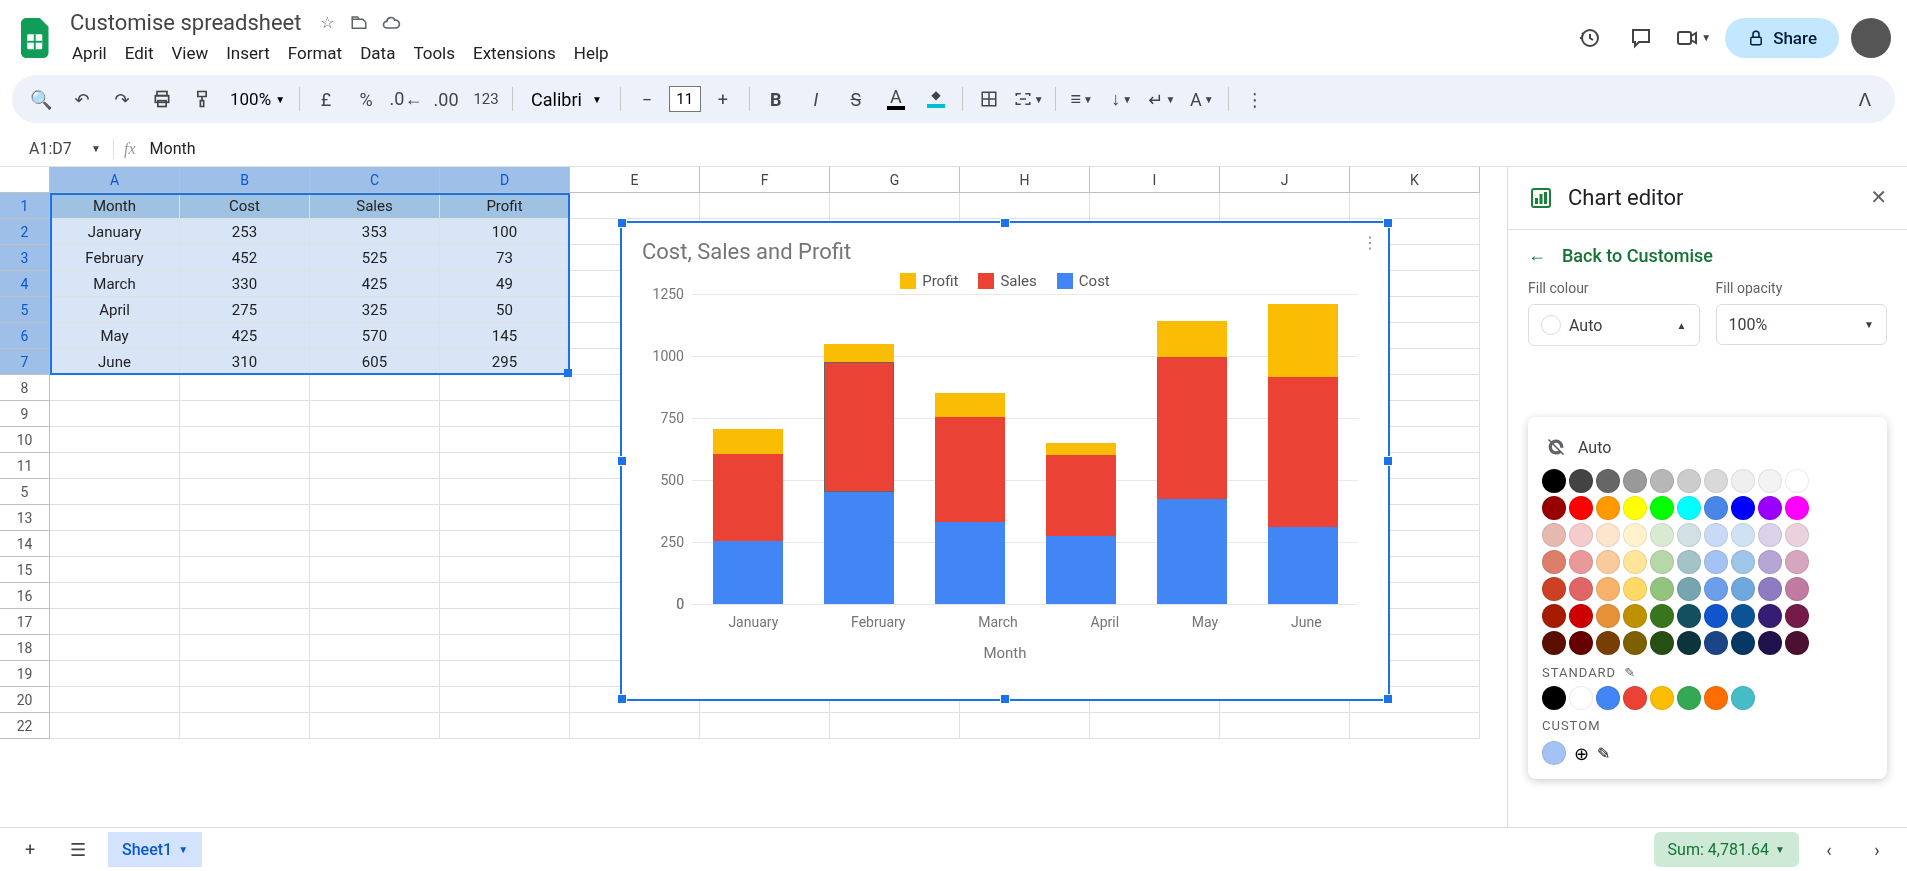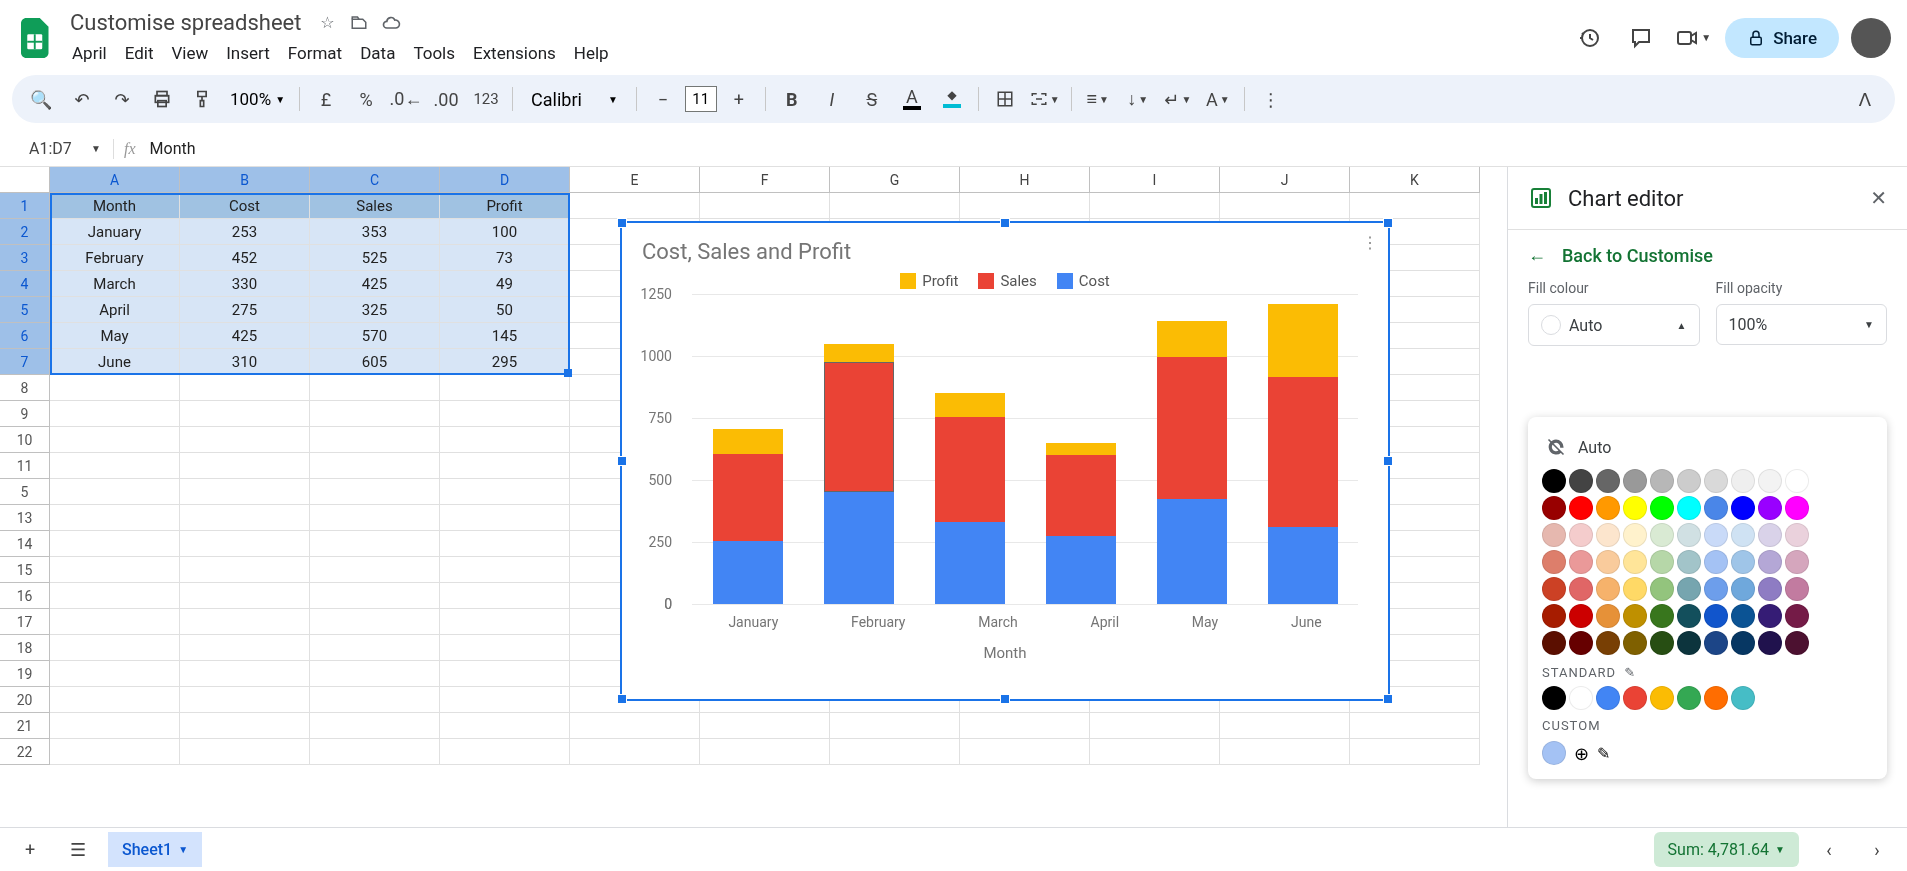--- a/index.html
+++ b/index.html
@@ -14,21 +14,21 @@
 .menubar { display: flex; gap: 2px; }
 .menu-item { padding: 4px 8px; font-size: 17px; color: #202124; cursor: pointer; border-radius: 4px; }
 .header-right { display: flex; align-items: center; gap: 12px; }
 .hr-icon { width: 40px; height: 40px; display: flex; align-items: center; justify-content: center; color: #444; cursor: pointer; border-radius: 50%; }
 .share-btn { display: flex; align-items: center; gap: 8px; background: #c2e7ff; padding: 10px 22px; border-radius: 40px; font-size: 17px; font-weight: 500; color: #001d35; cursor: pointer; }
 .avatar { width: 40px; height: 40px; border-radius: 50%; background: #555; }
 .toolbar { margin: 8px 12px; background: #edf2fa; border-radius: 24px; padding: 4px 12px; display: flex; align-items: center; gap: 4px; height: 48px; }
 .tb-btn { width: 36px; height: 36px; display: flex; align-items: center; justify-content: center; color: #444; cursor: pointer; border-radius: 4px; font-size: 18px; }
 .tb-sep { width: 1px; height: 24px; background: #c7c7c7; margin: 0 4px; }
 .zoom-val { font-size: 17px; padding: 0 6px; display: flex; align-items: center; gap: 4px; }
-.font-name { font-size: 18px; padding: 0 10px; display: flex; align-items: center; gap: 26px; min-width: 80px; }
+.font-name { font-size: 18px; padding: 0 10px; display: flex; align-items: center; gap: 10px; min-width: 80px; }
 .font-size-input { width: 32px; height: 26px; border: 1px solid #747775; text-align: center; font-size: 15px; background: #fff; }
 .collapse-btn { margin-left: auto; }
 .namebox-row { display: flex; align-items: center; border-bottom: 1px solid #e0e0e0; padding: 4px 17px; }
 .namebox { width: 96px; padding: 4px 12px; font-size: 16px; color: #444; display: flex; align-items: center; justify-content: space-between; }
 .fx-label { padding: 0 10px; color: #999; font-style: italic; font-family: serif; }
 .formula-bar { font-size: 16px; padding: 4px; color: #222; }
 .main { flex: 1; display: flex; overflow: hidden; }
 .sheet-area { flex: 1; position: relative; overflow: hidden; display: flex; flex-direction: column; }
 .grid-container { flex: 1; position: relative; overflow: hidden; }
 .col-headers { display: flex; position: sticky; top: 0; }
@@ -48,31 +48,31 @@
 .ch-tl{top:-5px;left:-5px;}.ch-tm{top:-5px;left:50%;margin-left:-5px;}.ch-tr{top:-5px;right:-5px;}
 .ch-ml{top:50%;left:-5px;margin-top:-5px;}.ch-mr{top:50%;right:-5px;margin-top:-5px;}
 .ch-bl{bottom:-5px;left:-5px;}.ch-bm{bottom:-5px;left:50%;margin-left:-5px;}.ch-br{bottom:-5px;right:-5px;}
 .chart-title { font-size: 22px; color: #757575; padding: 16px 20px 8px; }
 .chart-menu{position:absolute;top:10px;right:10px;color:#888;cursor:pointer;}
 .legend { display: flex; justify-content: center; gap: 20px; font-size: 15px; color: #555; padding-bottom: 4px; }
 .leg-item { display: flex; align-items: center; gap: 6px; }
 .leg-sw { width: 16px; height: 16px; }
 .plot { position: relative; height: 310px; margin: 0 30px 0 70px; }
 .yaxis { position: absolute; left: -50px; top: 0; height: 100%; width: 48px; }
-.ytick { position: absolute; right: 18px; font-size: 14px; color: #757575; transform: translateY(-50%); }
+.ytick { position: absolute; right: 6px; font-size: 14px; color: #757575; transform: translateY(-50%); }
 .gridline{position:absolute;left:0;right:0;border-top:1px solid #e8e8e8;}
 .bars-area { position: absolute; left: 0; right: 0; bottom: 0; top: 0; display: flex; justify-content: space-around; align-items: flex-end; }
 .bar-group { width: 70px; display: flex; flex-direction: column; justify-content: flex-end; height: 100%; position: relative; }
 .bar-seg { width: 100%; }
 .sel-bar{outline:1px solid #666;outline-offset:-1px;}
 .bar-cost { background: #4285f4; } .bar-sales { background: #ea4335; } .bar-profit { background: #fbbc04; }
 .xaxis { display: flex; justify-content: space-around; margin: 10px 30px 0 70px; font-size: 14px; color: #757575; }
 .xaxis-label{text-align:center;font-size:15px;color:#757575;margin-top:14px;}
 .sidebar { width: 400px; border-left: 1px solid #dadce0; background: #fff; display: flex; flex-direction: column; position: relative; }
-.sb-header { display: flex; align-items: center; gap: 14px; padding: 18px 20px; }
+.sb-header { display: flex; align-items: flex-start; gap: 14px; padding: 18px 20px; }
 .sb-icon { width: 26px; height: 26px; display: flex; align-items: center; justify-content: center; }
 .sb-title { font-size: 22px; color: #202124; flex: 1; }
 .sb-close { cursor: pointer; color: #5f6368; font-size: 20px; }
 .back-link { display: flex; align-items: center; gap: 16px; padding: 14px 20px; color: #137333; font-size: 18px; font-weight: 500; cursor: pointer; border-top: 1px solid #e0e0e0; }
 .sb-section-title { padding: 16px 20px 12px; font-size: 17px; color: #3c4043; }
 .sb-row { display: flex; gap: 16px; padding: 0 20px 16px; }
 .sb-field { flex: 1; }
 .sb-label { font-size: 14px; color: #5f6368; margin-bottom: 8px; }
 .sb-select { border: 1px solid #dadce0; border-radius: 6px; padding: 10px 12px; display: flex; align-items: center; justify-content: space-between; font-size: 16px; color: #3c4043; cursor: pointer; background:#fff;}
 .sel-swatch{width:20px;height:20px;border-radius:50%;border:1px solid #dadce0;margin-right:8px;}
@@ -532,34 +532,20 @@
           <div class="cell" style="width:130px"></div>
           <div class="cell" style="width:130px"></div>
           <div class="cell" style="width:130px"></div>
           <div class="cell" style="width:130px"></div>
           <div class="cell" style="width:130px"></div>
           <div class="cell" style="width:130px"></div>
           <div class="cell" style="width:130px"></div>
           <div class="cell" style="width:130px"></div>
         </div>
         <div class="row">
-          <div class="row-h ">21</div>
-          <div class="cell" style="width:130px"></div>
-          <div class="cell" style="width:130px"></div>
-          <div class="cell" style="width:130px"></div>
-          <div class="cell" style="width:130px"></div>
-          <div class="cell" style="width:130px"></div>
-          <div class="cell" style="width:130px"></div>
-          <div class="cell" style="width:130px"></div>
-          <div class="cell" style="width:130px"></div>
-          <div class="cell" style="width:130px"></div>
-          <div class="cell" style="width:130px"></div>
-          <div class="cell" style="width:130px"></div>
-        </div>
-        <div class="row">
           <div class="row-h ">22</div>
           <div class="cell" style="width:130px"></div>
           <div class="cell" style="width:130px"></div>
           <div class="cell" style="width:130px"></div>
           <div class="cell" style="width:130px"></div>
           <div class="cell" style="width:130px"></div>
           <div class="cell" style="width:130px"></div>
           <div class="cell" style="width:130px"></div>
           <div class="cell" style="width:130px"></div>
           <div class="cell" style="width:130px"></div>

